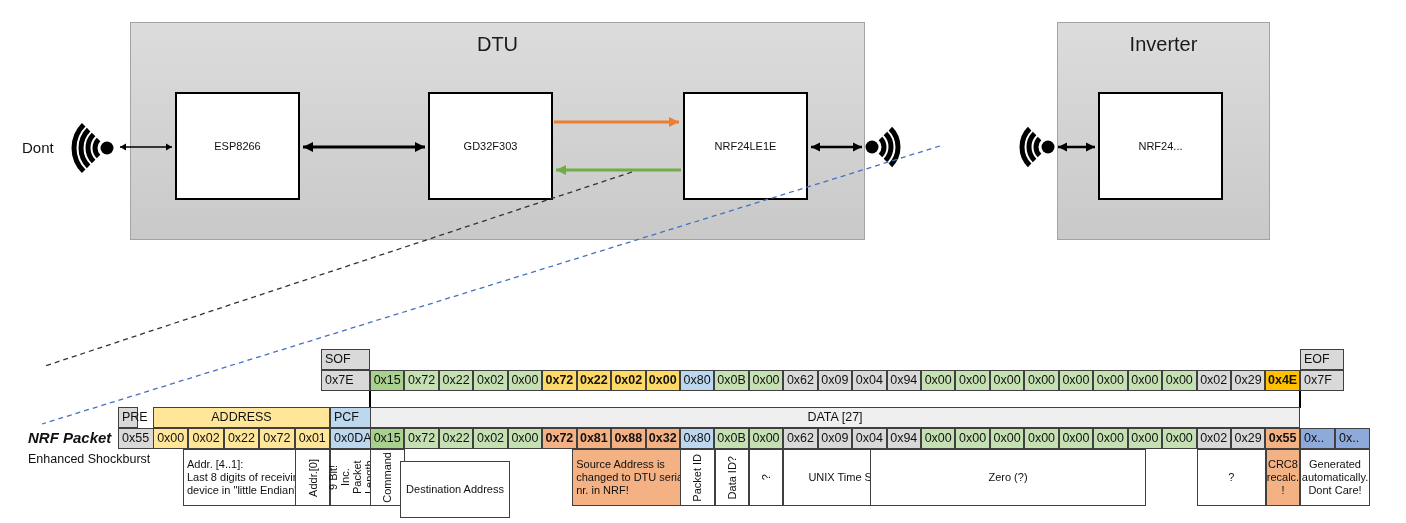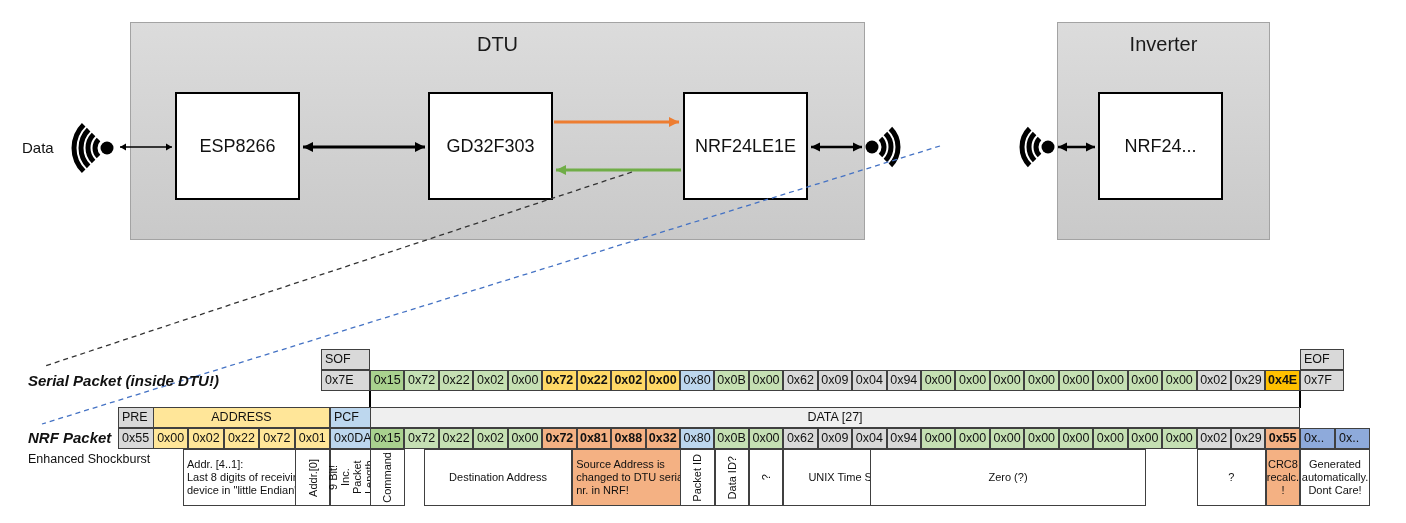--- a/index.html
+++ b/index.html
@@ -6,37 +6,37 @@
   .canvas{position:relative;width:1406px;height:523px;background:#fff;overflow:hidden;
           font-family:"Liberation Sans",sans-serif;color:#111;border-radius:21px;}
   
   .graybox{position:absolute;background:linear-gradient(180deg,#dcdcdc 0%,#c9c9c9 100%);
            border:1px solid #a3a3a3;box-sizing:border-box;}
   #dtu-box{left:130px;top:22px;width:735px;height:218px;}
   #inverter-box{left:1057px;top:22px;width:213px;height:218px;}
   .gtitle{text-align:center;font-size:20px;padding-top:10px;color:#1a1a1a;}
   .chip{position:absolute;top:92px;width:125px;height:108px;background:#fff;border:2px solid #000;
         box-sizing:border-box;display:flex;align-items:center;justify-content:center;
-        font-size:18px;z-index:3;}
+        font-size:11px;z-index:3;}
   #chip-esp{left:175px;}  #chip-gd{left:428px;}  #chip-nrf{left:683px;}  #chip-inv{left:1098px;}
   #wifi-label{position:absolute;left:22px;top:139px;font-size:15px;}
   #overlay{position:absolute;left:0;top:0;width:1406px;height:523px;pointer-events:none;z-index:4;}
   
   .pkt-label{position:absolute;font-size:15px;font-weight:bold;font-style:italic;z-index:10;}
   #serial-label{left:28px;top:372px;}
   #nrf-label{left:28px;top:429px;}
   #nrf-sublabel{position:absolute;left:28px;top:452px;font-size:12.5px;z-index:10;}
   .hdrcell,.valcell{position:absolute;box-sizing:border-box;border:1px solid #404040;height:21px;
         line-height:19px;font-size:12.5px;padding-left:3px;z-index:10;background:#d9d9d9;}
   .centered{text-align:center;padding-left:0;}
   #sof-hdr{left:321px;top:349px;width:49px;}
   #sof-val{left:321px;top:370px;width:49px;}
   #eof-hdr{left:1300px;top:349px;width:44px;}
   #eof-val{left:1300px;top:370px;width:44px;}
-  #pre-hdr{left:118px;top:407px;width:36px;}
+  #pre-hdr{left:118px;top:407px;width:20px;}
   #pre-val{left:118px;top:428px;width:36px;}
   #addr-hdr{left:153px;top:407px;width:177px;background:#ffe699;}
   #pcf-hdr{left:330px;top:407px;width:41px;background:#bdd7ee;}
   #pcf-val{left:330px;top:428px;width:41px;background:#bdd7ee;}
   #data-hdr{left:370px;top:407px;width:930px;background:#efefef;}
   #crc-hdr{left:1300px;top:407px;width:70px;background:#8eaadb;margin-top:21px;}
   .byterow{position:absolute;display:flex;z-index:10;}
   #serial-bytes{left:370px;top:370px;}
   #nrf-addr-cells{left:153px;top:428px;}
   #nrf-bytes{left:370px;top:428px;}
@@ -68,21 +68,21 @@
   <div class="graybox" id="dtu-box">
     <div class="gtitle">DTU</div>
   </div>
   <div class="graybox" id="inverter-box">
     <div class="gtitle">Inverter</div>
   </div>
   <div class="chip" id="chip-esp">ESP8266</div>
   <div class="chip" id="chip-gd">GD32F303</div>
   <div class="chip" id="chip-nrf">NRF24LE1E</div>
   <div class="chip" id="chip-inv">NRF24...</div>
-  <div id="wifi-label">Data</div>
+  <div id="wifi-label">Dont</div>
   <svg id="overlay" viewBox="0 0 1406 523">
       <circle cx="107" cy="148" r="6.5" fill="#000"></circle>
       <path d="M 98.516 156.484 A 12 12 0 0 1 98.516 139.516" stroke="#000" stroke-width="5" fill="none"></path>
       <path d="M 93.56700000000001 161.433 A 19 19 0 0 1 93.56700000000001 134.567" stroke="#000" stroke-width="5" fill="none"></path>
       <path d="M 88.618 166.382 A 26 26 0 0 1 88.618 129.618" stroke="#000" stroke-width="5" fill="none"></path>
       <path d="M 83.669 171.331 A 33 33 0 0 1 83.669 124.669" stroke="#000" stroke-width="5" fill="none"></path>
       <circle cx="872" cy="147" r="6.5" fill="#000"></circle>
       <path d="M 880.484 138.516 A 12 12 0 0 1 880.484 155.484" stroke="#000" stroke-width="5" fill="none"></path>
       <path d="M 885.433 133.567 A 19 19 0 0 1 885.433 160.433" stroke="#000" stroke-width="5" fill="none"></path>
       <path d="M 890.382 128.618 A 26 26 0 0 1 890.382 165.382" stroke="#000" stroke-width="5" fill="none"></path>
@@ -103,21 +103,20 @@
       <line x1="811" y1="147" x2="862" y2="147" stroke="#000" stroke-width="2.5"></line>
       <polygon points="862,147 853,151.5 853,142.5" fill="#000"></polygon>
       <polygon points="811,147 820,142.5 820,151.5" fill="#000"></polygon>
       <line x1="1058" y1="147" x2="1095" y2="147" stroke="#000" stroke-width="2.5"></line>
       <polygon points="1095,147 1086,151.5 1086,142.5" fill="#000"></polygon>
       <polygon points="1058,147 1067,142.5 1067,151.5" fill="#000"></polygon>
       <line x1="632" y1="172" x2="45" y2="366" stroke="#333333" stroke-width="1.3" stroke-dasharray="5,4"></line>
       <line x1="940" y1="146" x2="42" y2="424" stroke="#4472C4" stroke-width="1.3" stroke-dasharray="5,4"></line>
     </svg>
 
-  <div class="pkt-label" id="serial-label">Serial Packet (inside DTU!)</div>
   <div class="hdrcell" id="sof-hdr">SOF</div>
   <div class="valcell" id="sof-val">0x7E</div>
   <div class="byterow" id="serial-bytes">
       <div class="bcell  c-g1">0x15</div>
       <div class="bcell  c-lg">0x72</div>
       <div class="bcell  c-lg">0x22</div>
       <div class="bcell  c-lg">0x02</div>
       <div class="bcell  c-lg">0x00</div>
       <div class="bcell  c-gold">0x72</div>
       <div class="bcell  c-gold">0x22</div>
@@ -200,21 +199,21 @@
 
   <div id="annotations">
       <div class="ann left" style="left: 153px; width: 142px;"><span>Addr. [4..1]:
 Last 8 digits of receiving
 device in "little Endian"</span></div>
       <div class="ann vert" style="left: 294.8px; width: 35.6px;"><span>Addr.[0]</span></div>
       <div class="ann vert" style="left: 330px; width: 41px;"><span>9 Bit!
 Inc. Packet
 Length</span></div>
       <div class="ann vert" style="left: 370px; width: 34.5px;"><span>Command</span></div>
-      <div class="ann" style="left: 424px; width: 148px;"><span>Destination Address</span></div>
+      <div class="ann" style="left: 400px; width: 110px; margin-top: 12px;"><span>Destination Address</span></div>
       <div class="ann salmon left" style="left: 542.2px; width: 138px;"><span>Source Address is
 changed to DTU serial
 nr. in NRF!</span></div>
       <div class="ann vert" style="left: 680px; width: 34.5px;"><span>Packet ID</span></div>
       <div class="ann vert" style="left: 714.5px; width: 34.5px;"><span>Data ID?</span></div>
       <div class="ann vert" style="left: 749px; width: 34.4px;"><span>?</span></div>
       <div class="ann" style="left: 783.4px; width: 138px;"><span>UNIX Time Stamp</span></div>
       <div class="ann" style="left: 870px; width: 276px;"><span>Zero (?)</span></div>
       <div class="ann" style="left: 1196.8px; width: 69px;"><span>?</span></div>
       <div class="ann salmon" style="left: 1265.7px; width: 34.5px;"><span>CRC8

